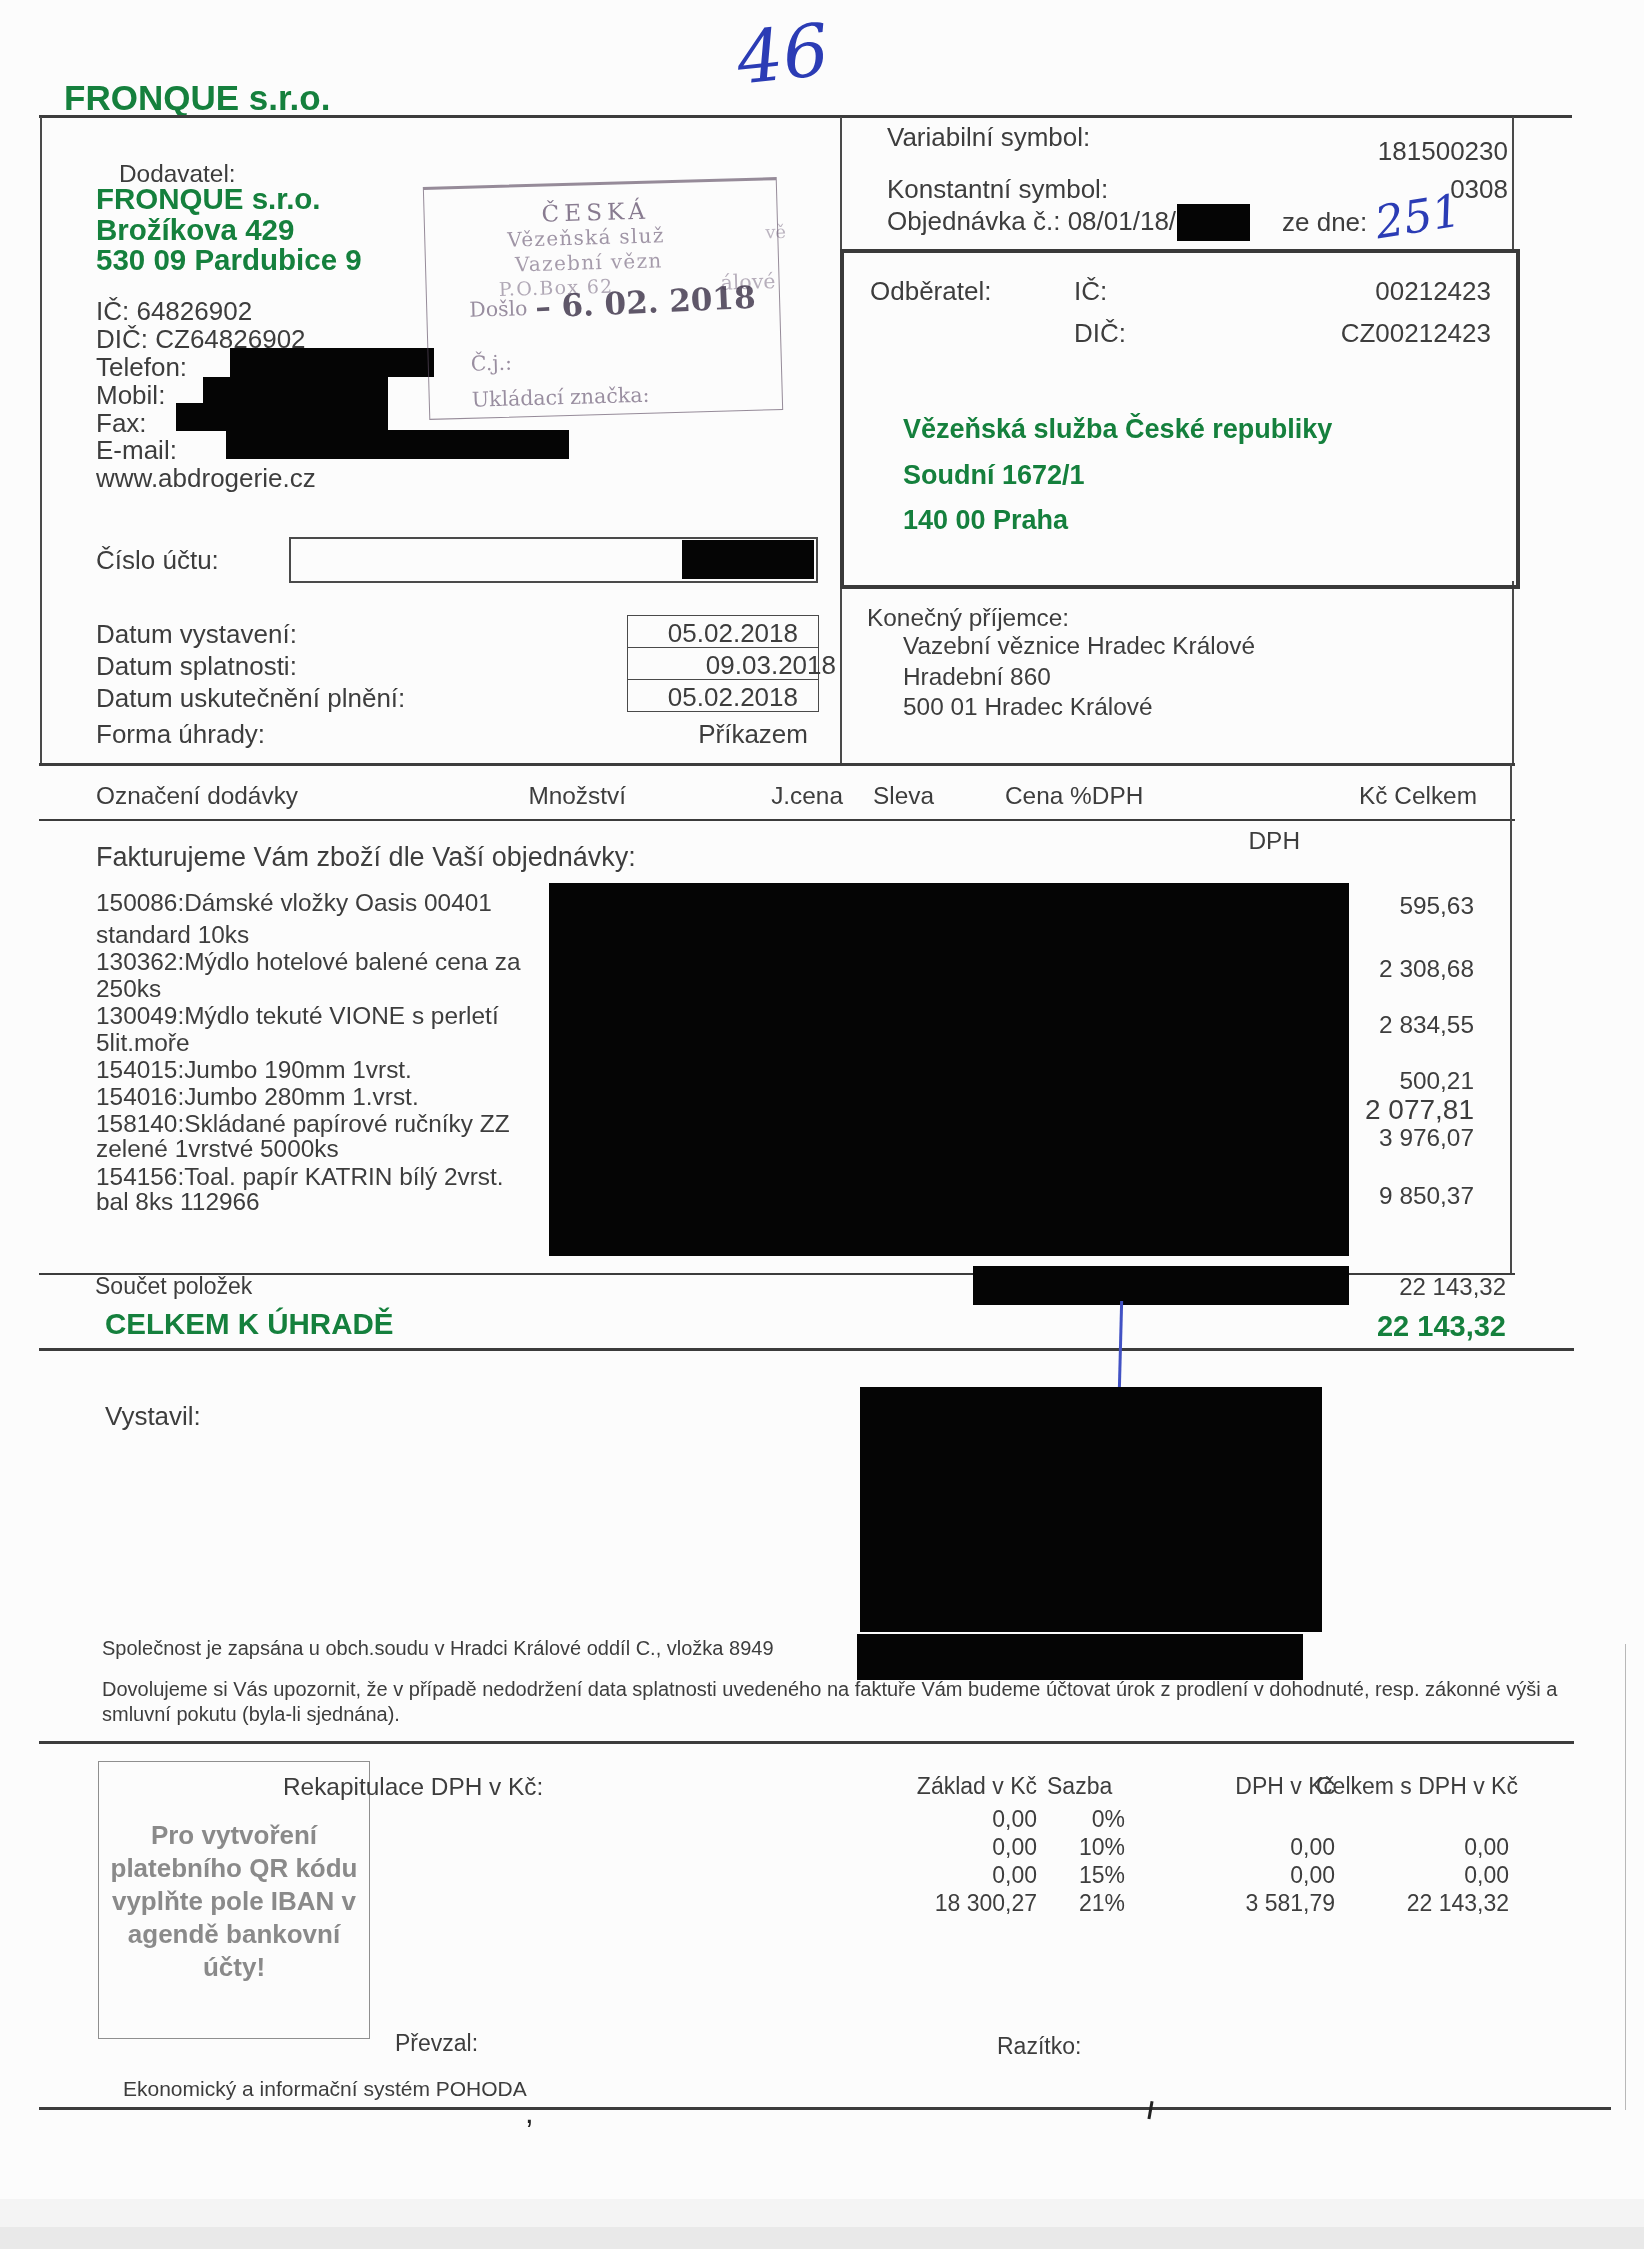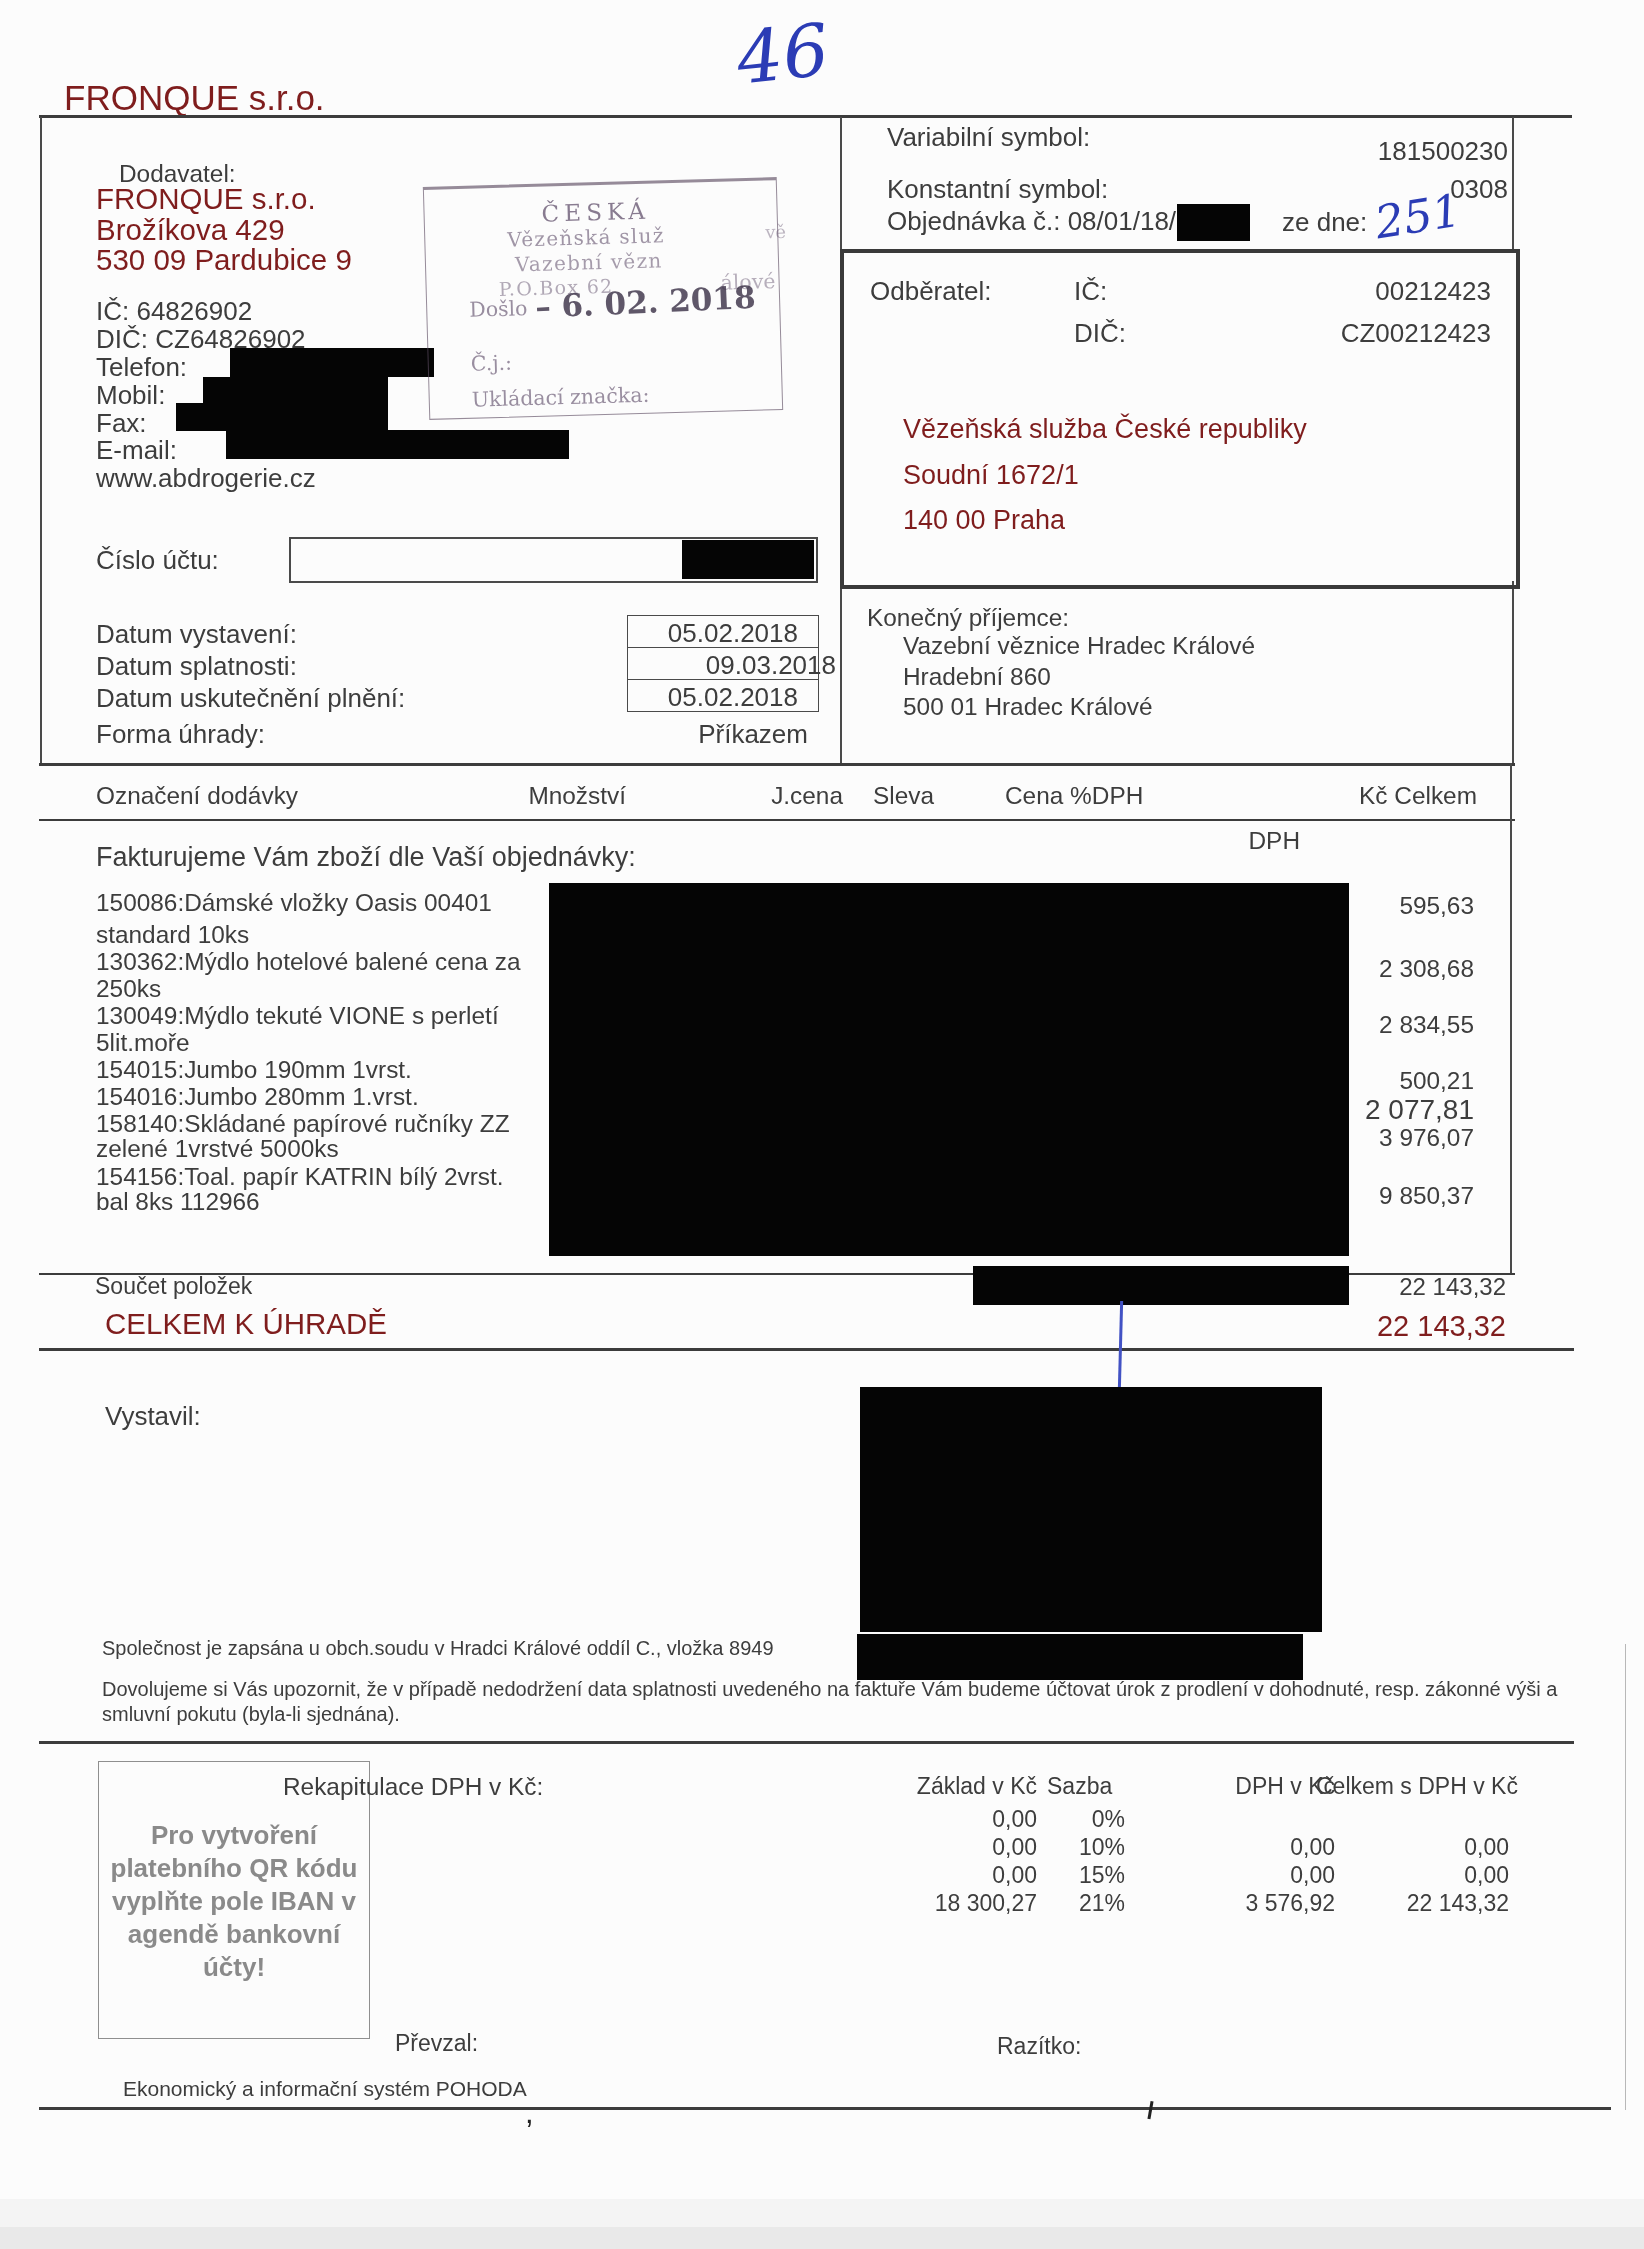--- a/index.html
+++ b/index.html
@@ -1,19 +1,19 @@
 <!DOCTYPE html>
 <html style="font-size:10.3px"><head>
 <meta charset="utf-8">
 <style>
   html,body{margin:0;padding:0;background:#888;}
   .page{position:relative;width:1644px;height:2250px;background:#fcfcfc;overflow:hidden;
         font-family:"Liberation Sans",sans-serif;color:#3d3d3d;}
   .t{position:absolute;white-space:nowrap;line-height:1.15;}
-  .b{font-weight:normal;color:#7f1d1d;}
+  .b{font-weight:bold;color:#15803d;}
   .r{text-align:right;}
   .hl{position:absolute;background:#3c3c3c;height:2.6px;}
   .vl{position:absolute;background:#4a4a4a;width:1.9px;}
   .box{position:absolute;border:1.9px solid #4a4a4a;}
   .redact{position:absolute;background:#050505;}
   .hw{position:absolute;color:#2b3cb5;font-family:"DejaVu Serif",serif;font-style:italic;white-space:nowrap;}
   .stamp{position:absolute;left:426px;top:182px;width:352px;height:229px;
          border:1.9px solid rgba(95,78,100,.65);border-top-width:3.2px;transform:rotate(-1.6deg);
          color:rgba(92,74,102,.72);font-family:"DejaVu Serif",serif;}
   .stamp .t{color:inherit;}
@@ -187,21 +187,21 @@
   <div class="t r" style="left:1142px;top:1834px;width:193px;font-size:23px;">0,00</div>
   <div class="t r" style="left:1316px;top:1834px;width:193px;font-size:23px;">0,00</div>
 
   <div class="t r" style="left:844px;top:1862px;width:193px;font-size:23px;">0,00</div>
   <div class="t r" style="left:1029px;top:1862px;width:96px;font-size:23px;">15%</div>
   <div class="t r" style="left:1142px;top:1862px;width:193px;font-size:23px;">0,00</div>
   <div class="t r" style="left:1316px;top:1862px;width:193px;font-size:23px;">0,00</div>
 
   <div class="t r" style="left:844px;top:1890px;width:193px;font-size:23px;">18 300,27</div>
   <div class="t r" style="left:1029px;top:1890px;width:96px;font-size:23px;">21%</div>
-  <div class="t r" style="left:1142px;top:1890px;width:193px;font-size:23px;">3 576,92</div>
+  <div class="t r" style="left:1142px;top:1890px;width:193px;font-size:23px;">3 581,79</div>
   <div class="t r" style="left:1316px;top:1890px;width:193px;font-size:23px;">22 143,32</div>
 
   <div class="t" style="left:395px;top:2030px;font-size:23px;">Převzal:</div>
   <div class="t" style="left:997px;top:2033px;font-size:23px;">Razítko:</div>
   <div class="t" style="left:123px;top:2077px;font-size:21px;">Ekonomický a informační systém POHODA</div>
 
   <div class="hl" style="left:39px;top:2107px;width:1572px;height:2.6px;"></div>
 
   <div class="artifact" style="left:525px;top:2095px;font-size:31px;color:#222;">,</div>
   <div class="artifact" style="left:1149px;top:2101px;width:2.6px;height:18px;background:#222;transform:rotate(10deg);"></div>

